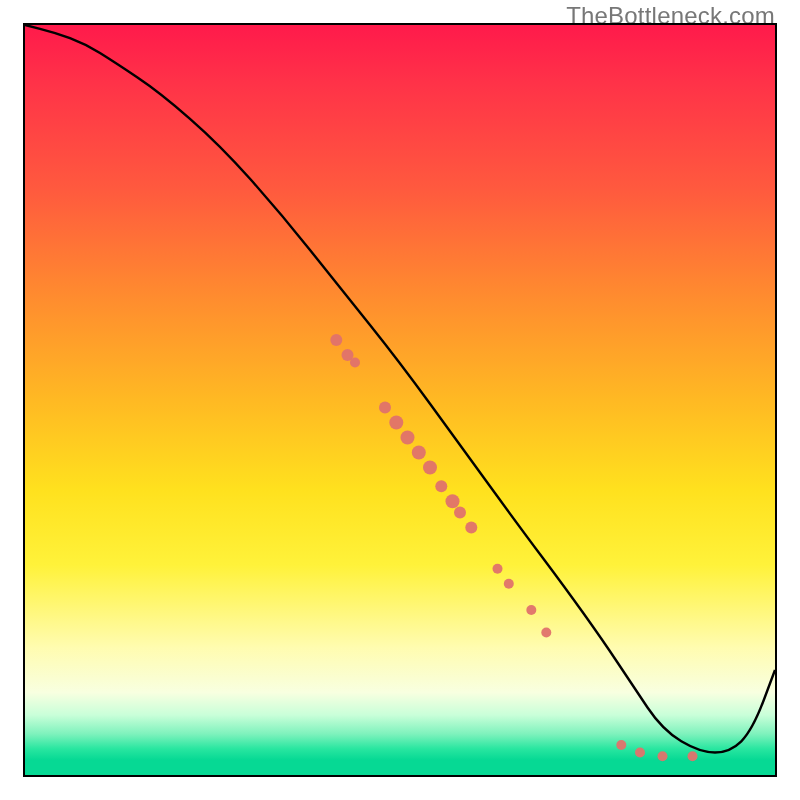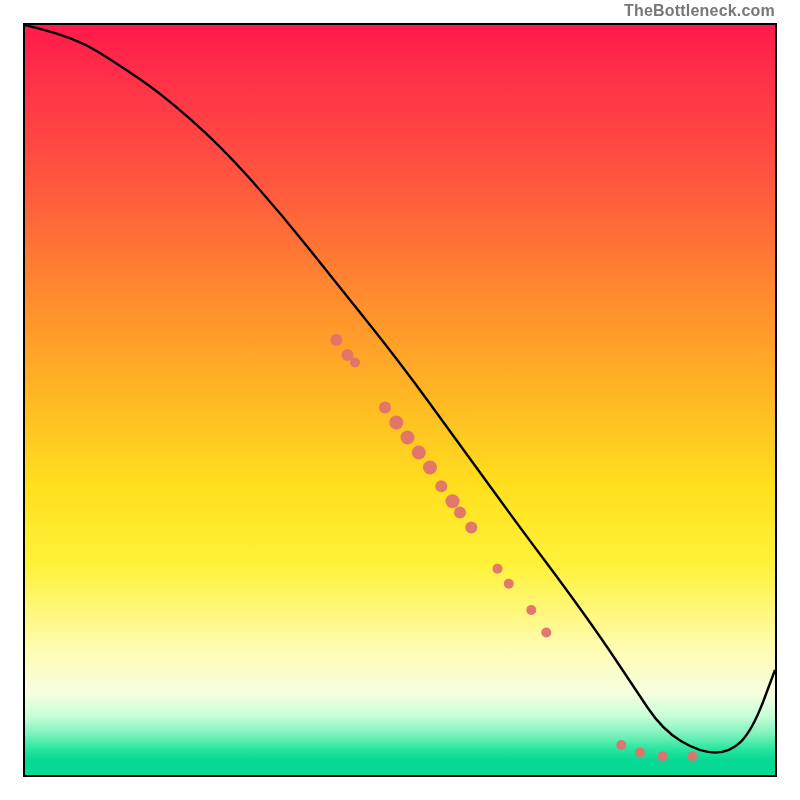--- a/index.html
+++ b/index.html
@@ -47,23 +47,22 @@
       #29e6a0 96.5%,
       #06d994 98%,
       #06d994 100%
     );
   }
   .branding {
     position: absolute;
     top: 2px;
     right: 25px;
     color: #777;
-    font-size: 16px;
+    font-size: 24px;
     letter-spacing: 0.2px;
-    font-weight: bold;
   }
   svg.curve {
     position: absolute;
     inset: 0;
     width: 100%;
     height: 100%;
   }
 </style>
 </head>
 <body>

